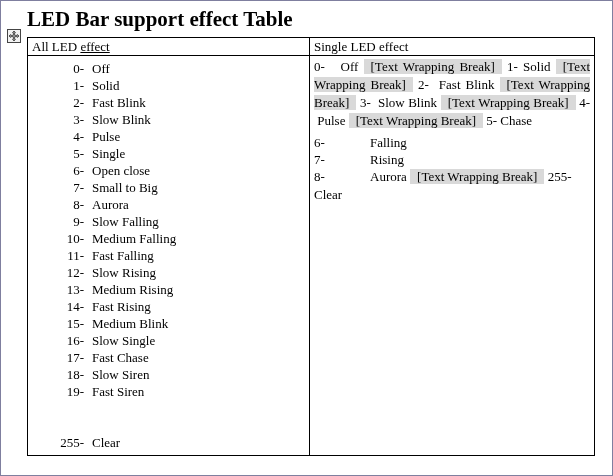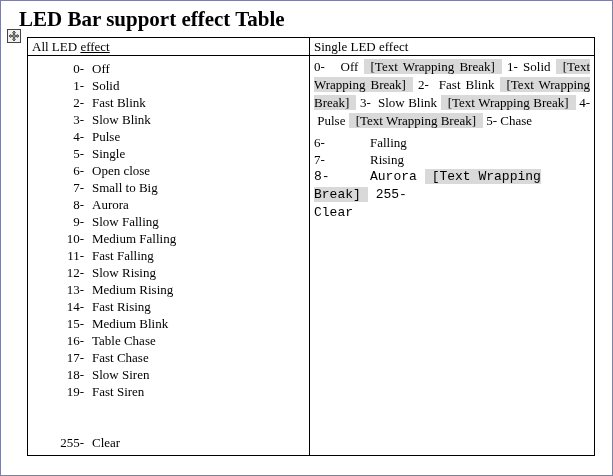--- a/index.html
+++ b/index.html
@@ -33,21 +33,21 @@
     width: 14px;
     height: 14px;
     border: 1px solid #444;
     background: #f2f2f2;
     box-sizing: border-box;
   }
   .move-handle svg { display:block; }
 
   .doc-title {
     position: absolute;
-    left: 18px;
+    left: 26px;
     top: 6px;
     font-size: 21px;
     font-weight: bold;
     font-family: "Liberation Serif", serif;
     letter-spacing: 0px;
     white-space: nowrap;
   }
 
   table.main {
     position: absolute;
@@ -196,21 +196,21 @@
                 <div class="lrow">
                   <span class="num">14-</span>
                   <span class="lbl">Fast Rising</span>
                 </div>
                 <div class="lrow">
                   <span class="num">15-</span>
                   <span class="lbl">Medium Blink</span>
                 </div>
                 <div class="lrow">
                   <span class="num">16-</span>
-                  <span class="lbl">Table Chase</span>
+                  <span class="lbl">Slow Single</span>
                 </div>
                 <div class="lrow">
                   <span class="num">17-</span>
                   <span class="lbl">Fast Chase</span>
                 </div>
                 <div class="lrow">
                   <span class="num">18-</span>
                   <span class="lbl">Slow Siren</span>
                 </div>
                 <div class="lrow">
@@ -233,21 +233,21 @@
           <div id="single-led-rows">
                 <div class="lrow">
                   <span class="num" style="width: 56px; text-align: left;">6-</span>
                   <span class="lbl">Falling</span>
                 </div>
                 <div class="lrow">
                   <span class="num" style="width: 56px; text-align: left;">7-</span>
                   <span class="lbl">Rising</span>
                 </div>
               </div>
-          <div class="flow" style="padding:0; text-align:left;font-family:Liberation Mono, monospace;">
+          <div class="flow" style="padding:0; text-align:left;">
             <span style="display:inline-block;width:56px;">8-</span><span>Aurora</span><span class="ws"> </span><span class="field">[Text  Wrapping  Break]</span><span class="ws"> </span><span>255-</span><br><span>Clear</span>
           </div>
         </div>
       </td>
     </tr>
   </tbody>
     </table>
 
 </div>
 

